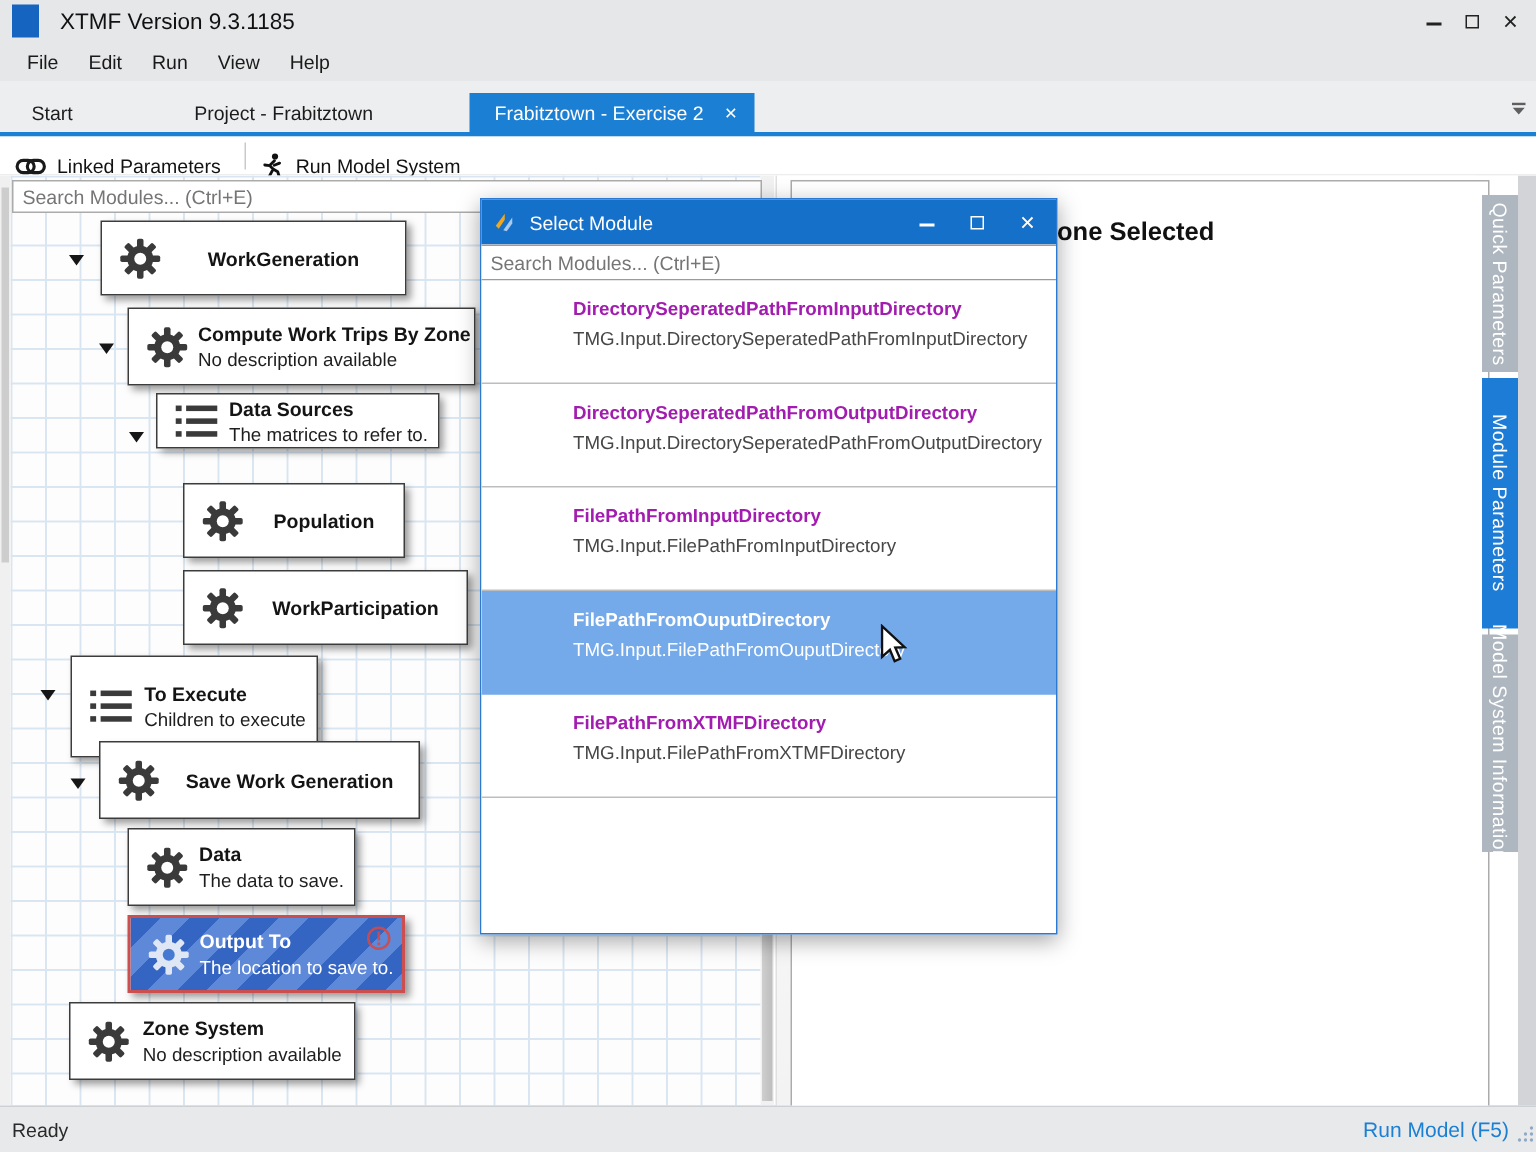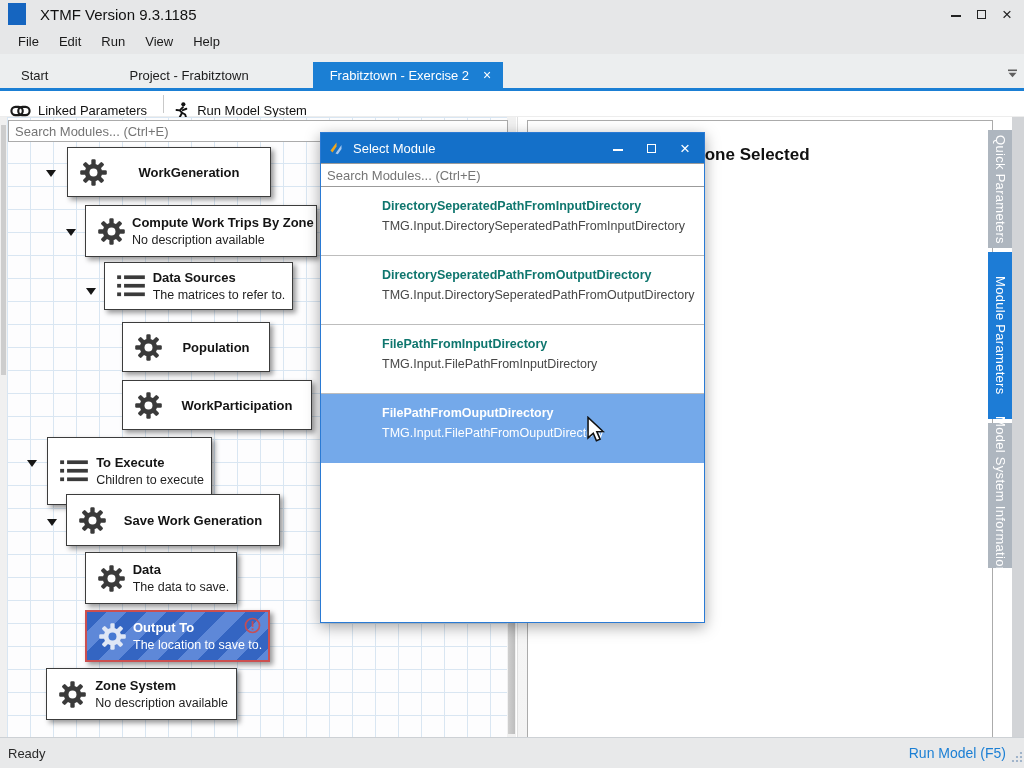--- a/index.html
+++ b/index.html
@@ -83,21 +83,21 @@
   .dlg-title { color:#fff; font-size:13px; flex:1; }
   .dlg-controls { display:flex; align-items:center; gap:24px; padding-right:4px; }
   .dlg-controls .ctrl { color:#fff; font-size:14px; line-height:1; }
   .dlg-controls .glyph-box { border-color:#fff; }
   .dlg-controls .glyph-min { border-color:#fff; border-bottom-color:#fff; }
   .dlg-search { flex:0 0 auto; height:24px; border:1px solid #9b9b9b; border-left:none; border-right:none;
     font-family:"Liberation Sans",sans-serif; font-size:13px; padding:0 6px; outline:none; }
   .dlg-search::placeholder { color:#757575; }
   .dlg-list { flex:1; overflow:hidden; background:#fff; }
   .dlg-item { height:69px; border-bottom:1px solid #bdbdbd; padding:12px 8px 0 61px; }
-  .dlg-item .di-name { font-size:12.5px; font-weight:bold; color:#0f766e; white-space:nowrap; }
+  .dlg-item .di-name { font-size:12.5px; font-weight:bold; color:#a21caf; white-space:nowrap; }
   .dlg-item .di-type { font-size:12.5px; color:#474747; margin-top:6px; white-space:nowrap; }
   .dlg-item.selected { background:#74a9ea; border-bottom-color:#74a9ea; }
   .dlg-item.selected .di-name, .dlg-item.selected .di-type { color:#fff; }
 
   .cursor { position:absolute; left:586px; top:299px; z-index:50; pointer-events:none; }
 
   
   .statusbar { height:31px; background:#e8e9ea; border-top:1px solid #cdd1d5; display:flex; align-items:center;
     padding:0 4px 0 8px; position:relative; }
   .status-left { font-size:13px; color:#2a2a2a; flex:1; }
@@ -206,21 +206,21 @@
               <circle cx="12" cy="12" r="3.3" fill="#ffffff"></circle>
             </svg>
           </span>
           <span class="m-text">
             <span class="m-text-inner">
               <span class="m-title">Compute Work Trips By Zone</span>
               <span class="m-sub">No description available</span>
             </span>
           </span>
         </div>
-        <div class="module" style="left: 97px; top: 145px; width: 189px; height: 48px;">
+        <div class="module" style="left: 97px; top: 145px; width: 189px; height: 37px;">
           <span class="m-icon">
             <svg width="30" height="25.5" viewBox="0 0 26 22">
               <g fill="#3a3a3a">
                 <rect x="1" y="2" width="3.4" height="3.2"></rect>
                 <rect x="7" y="2" width="18" height="3.2"></rect>
                 <rect x="1" y="9.4" width="3.4" height="3.2"></rect>
                 <rect x="7" y="9.4" width="18" height="3.2"></rect>
                 <rect x="1" y="16.8" width="3.4" height="3.2"></rect>
                 <rect x="7" y="16.8" width="18" height="3.2"></rect>
               </g>
@@ -432,20 +432,24 @@
             <div class="di-type">TMG.Input.DirectorySeperatedPathFromOutputDirectory</div>
           </div>
           <div class="dlg-item">
             <div class="di-name">FilePathFromInputDirectory</div>
             <div class="di-type">TMG.Input.FilePathFromInputDirectory</div>
           </div>
           <div class="dlg-item selected">
             <div class="di-name">FilePathFromOuputDirectory</div>
             <div class="di-type">TMG.Input.FilePathFromOuputDirectory</div>
           </div>
+          <div class="dlg-item">
+            <div class="di-name">FilePathFromXTMFDirectory</div>
+            <div class="di-type">TMG.Input.FilePathFromXTMFDirectory</div>
+          </div>
         </div>
     </div>
 
     <div class="cursor" id="cursor"><svg width="19" height="27" viewBox="0 0 12.5 19">
           <path d="M1 1 L1 15.4 L4.7 12.1 L6.9 17.4 L9.5 16.3 L7.2 11.1 L11.6 10.9 Z" fill="#fff" stroke="#111" stroke-width="1.1"></path>
         </svg></div>
   </div>
 
   <div class="statusbar">
     <span class="status-left">Ready</span>

